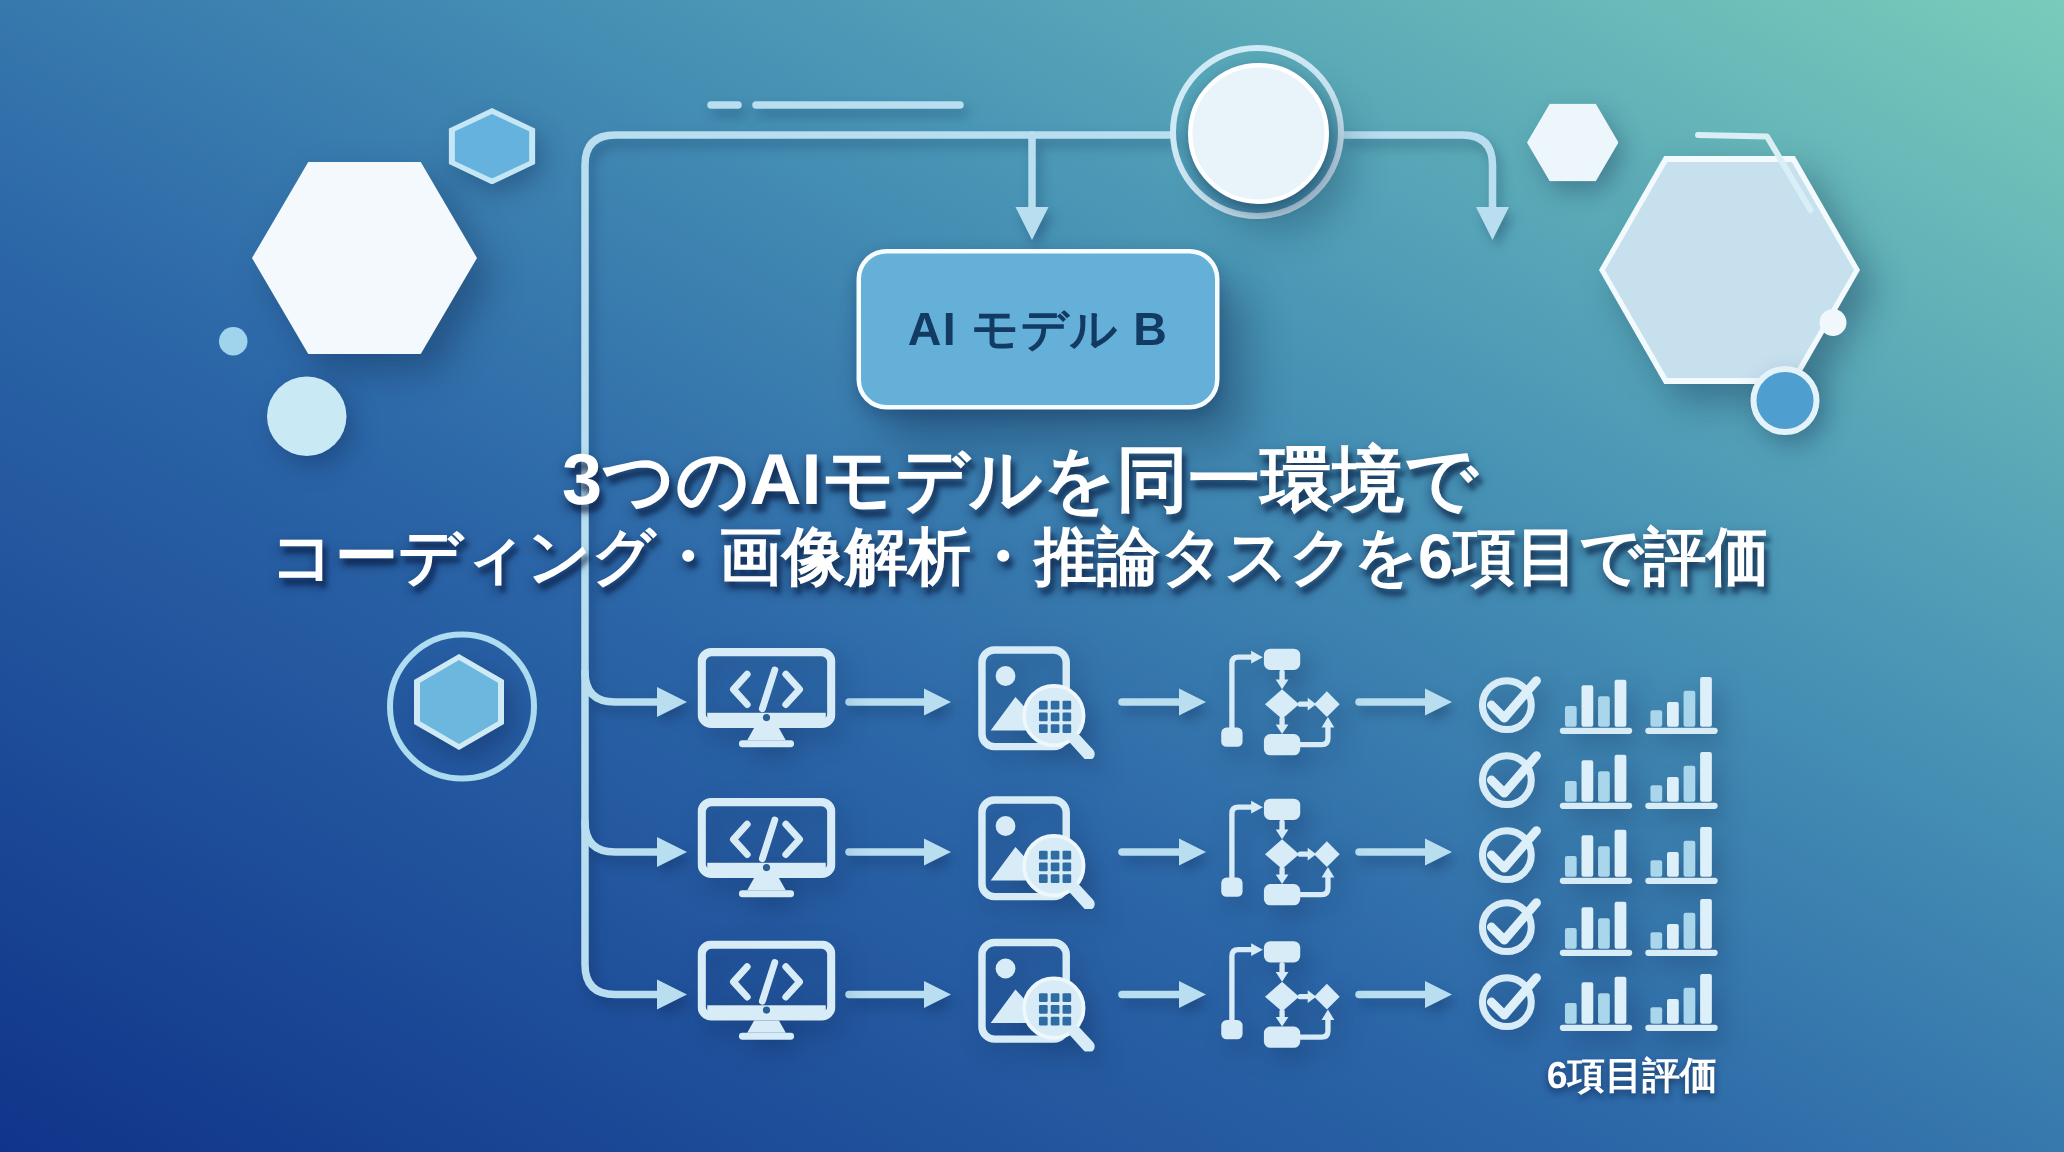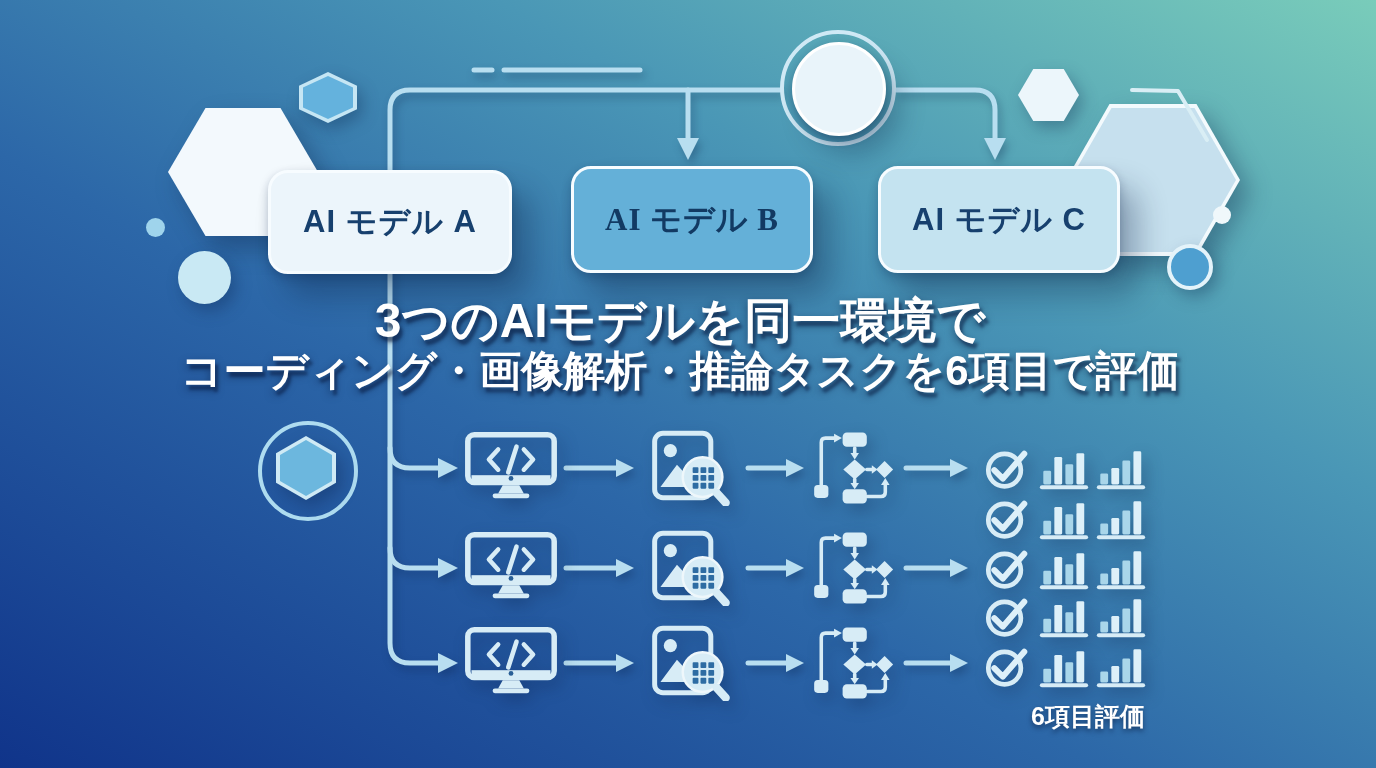--- a/index.html
+++ b/index.html
@@ -15,21 +15,21 @@
   .shadowed{filter:drop-shadow(10px 12px 12px rgba(8,28,66,.35));}
   .soft-shadow{filter:drop-shadow(5px 7px 8px rgba(8,28,66,.30));}
   
   .model-box{
     position:absolute;border-radius:20px;border:3px solid #f7fcff;
     display:flex;align-items:center;justify-content:center;
     box-shadow:0 4px 10px rgba(8,28,66,.25),18px 22px 30px rgba(8,28,66,.32);
     font-weight:bold;font-size:31px;color:#17406e;letter-spacing:1px;
   }
   .box-a{left:268px;top:170px;width:238px;height:98px;background:#ecf5fb;}
-  .box-b{left:571px;top:166px;width:236px;height:101px;background:#64b0d8;color:#123a63;font-family:Liberation Serif, serif;}
+  .box-b{left:571px;top:166px;width:236px;height:101px;background:#64b0d8;color:#123a63;}
   .box-c{left:878px;top:166px;width:236px;height:101px;background:#c4e3f0;}
   
   .node-ring{left:780px;top:30px;width:108px;height:108px;border-radius:50%;
     border:4px solid #cfe9f5;}
   .node-inner{left:792px;top:42px;width:88px;height:88px;border-radius:50%;
     background:#e9f4fa;border:3px solid #ffffff;
     box-shadow:0 4px 8px rgba(8,28,66,.3),14px 18px 26px rgba(8,28,66,.28);}
   
   .emblem-ring{left:258px;top:421px;width:92px;height:92px;border-radius:50%;
     border:4px solid #aedcf0;}
@@ -183,28 +183,22 @@
         <polygon points="950,559 950,577 968,568"></polygon>
       <polygon points="616,654 616,672 634,663"></polygon>
         <polygon points="786,654 786,672 804,663"></polygon>
         <polygon points="950,654 950,672 968,663"></polygon>
     </g>
   </svg>
 
   <div class="abs node-ring"></div>
   <div class="abs node-inner"></div>
 
-  <div class="model-box box-a">
-    <span>AI モデル A</span>
-  </div>
   <div class="model-box box-b">
     <span>AI モデル B</span>
-  </div>
-  <div class="model-box box-c">
-    <span>AI モデル C</span>
   </div>
 
   <div class="abs title-block">
     <div class="title-line1">3つのAIモデルを同一環境で</div>
     <div class="title-line2">コーディング・画像解析・推論タスクを6項目で評価</div>
   </div>
 
   <svg class="icon soft-shadow" style="left:465px;top:432px;" width="92" height="68">
       <use href="#icon-monitor"></use>
     </svg>

